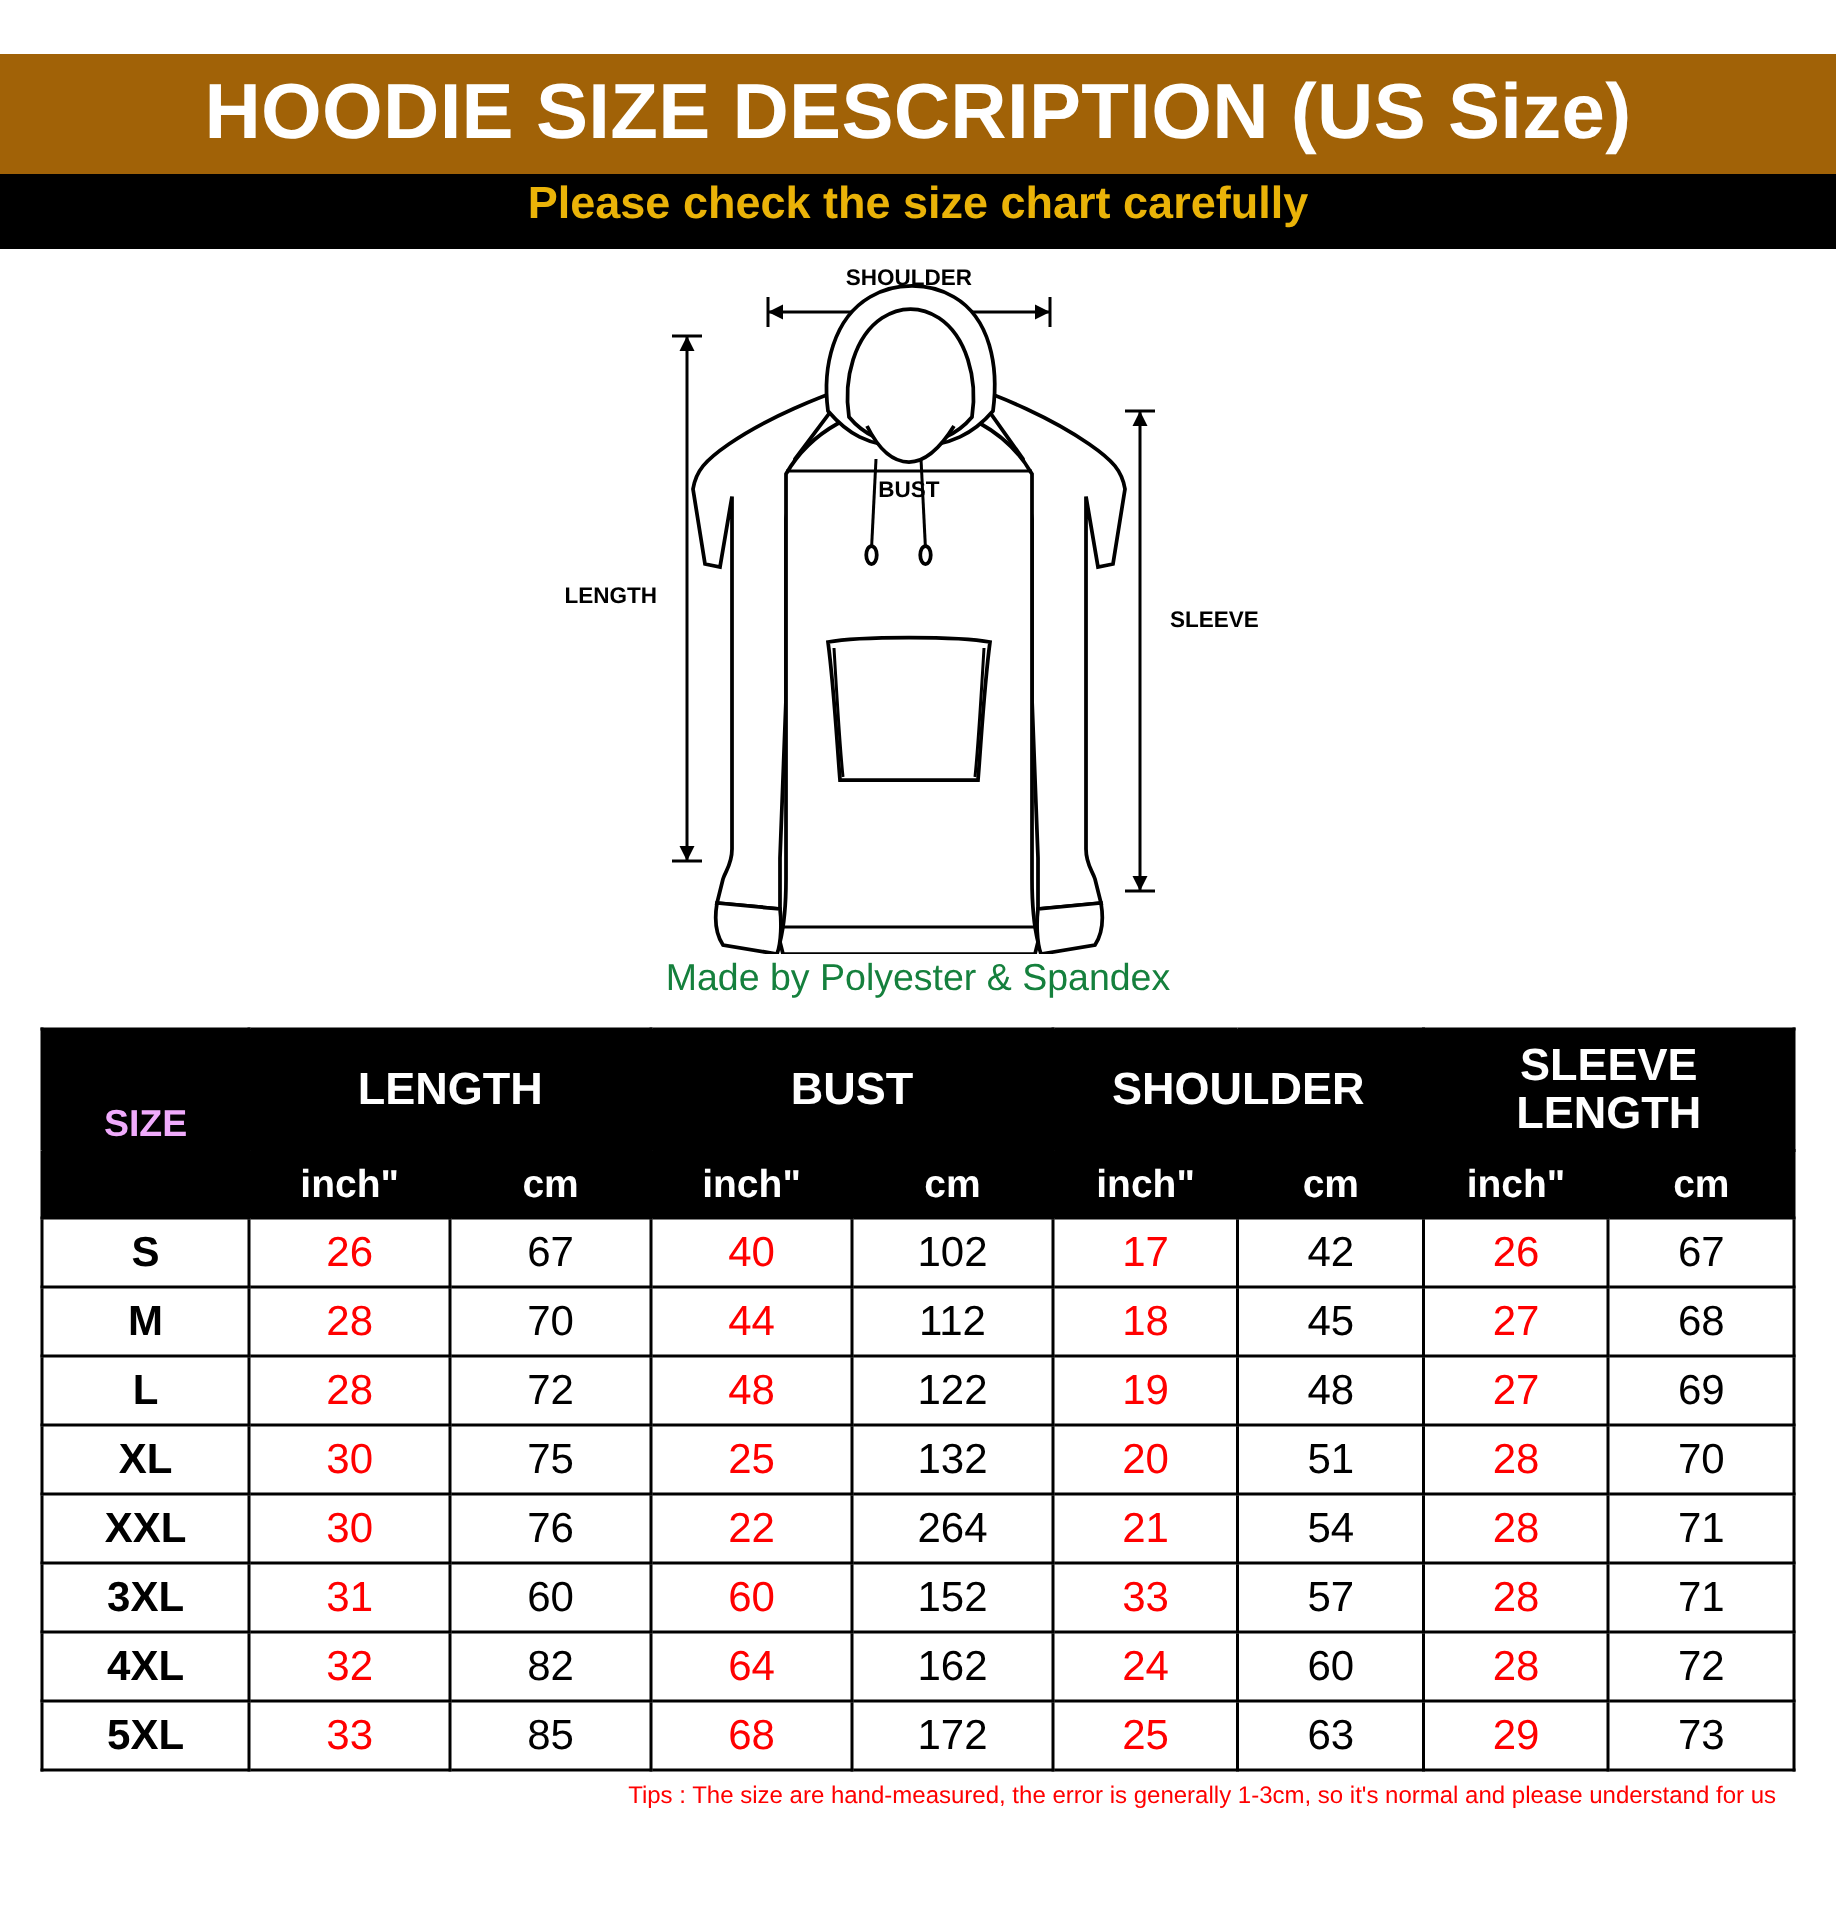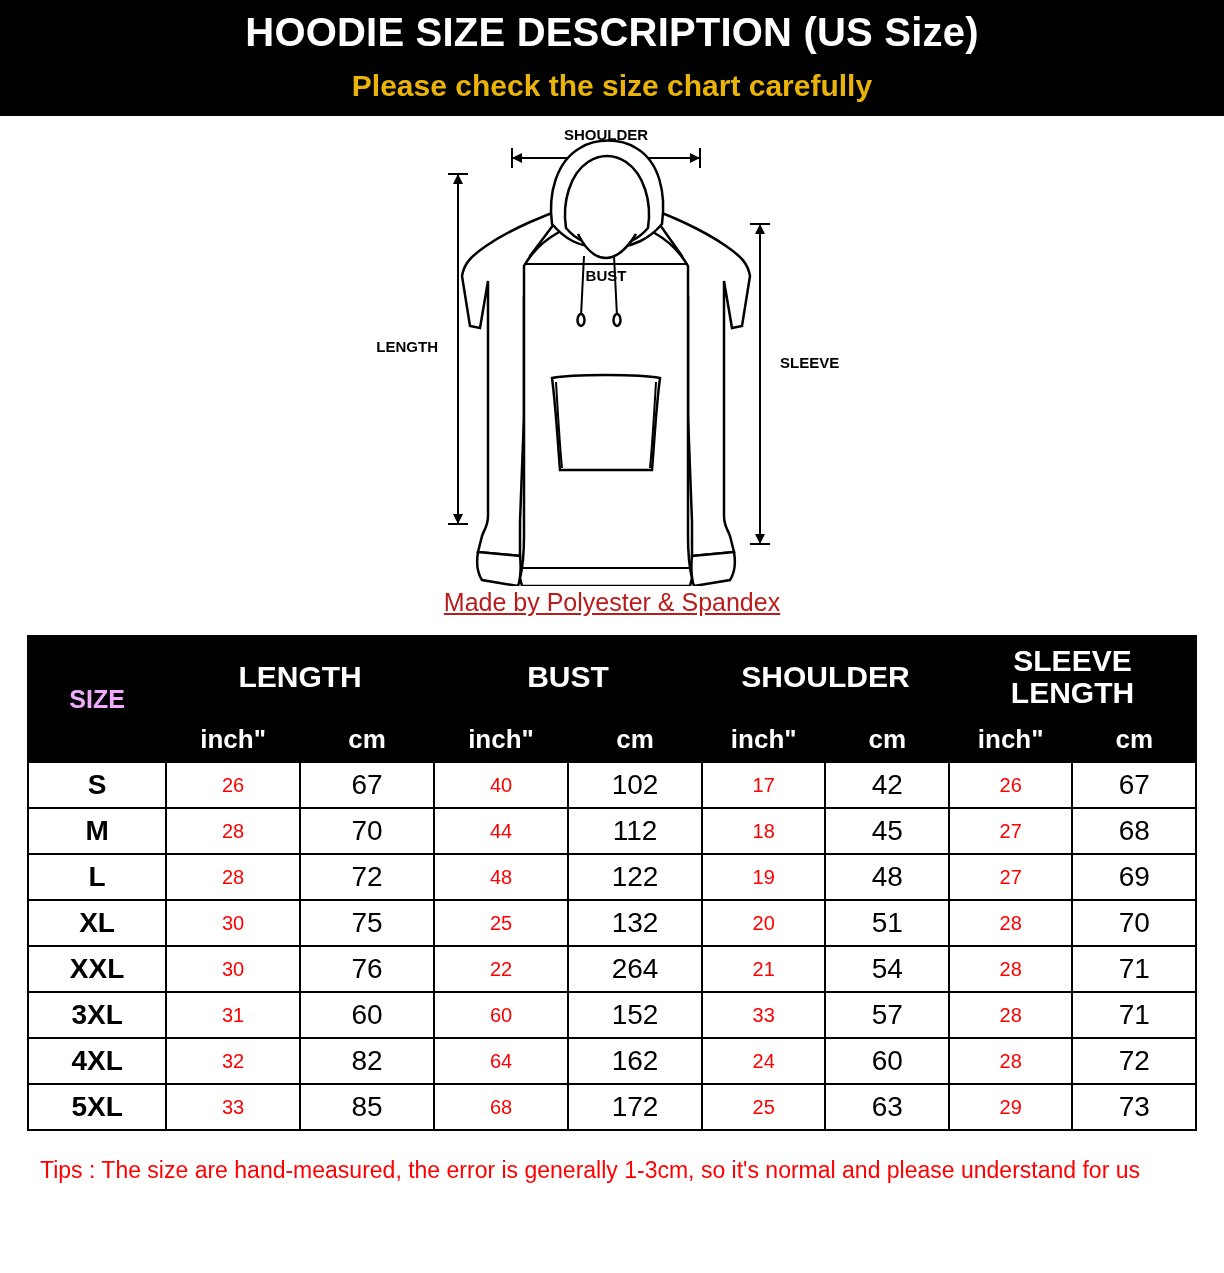--- a/index.html
+++ b/index.html
@@ -9,28 +9,29 @@
   }
   body {
     width: 1224px;
     height: 1273px;
     font-family: "Liberation Sans", sans-serif;
     color: #000000;
     position: relative;
     overflow: hidden;
   }
   .header-bar {
-    background: #000000;
+    background: #a16207;
     color: #ffffff;
     text-align: center;
     font-weight: bold;
-    font-size: 40px;
+    font-size: 52px;
     line-height: 1.2;
     padding: 8px 0 10px 0;
     letter-spacing: 0.2px;
+    margin-top: 36px;
   }
   .subheader-bar {
     background: #000000;
     color: #eab308;
     text-align: center;
     font-weight: bold;
     font-size: 30px;
     line-height: 1.2;
     padding: 2px 0 12px 0;
   }
@@ -39,25 +40,24 @@
     height: 470px;
     width: 1224px;
   }
   .diagram-svg {
     position: absolute;
     left: 0;
     top: 0;
   }
   .material-line {
     text-align: center;
-    color: #b91c1c;
+    color: #15803d;
     font-size: 25px;
     margin-top: 2px;
     margin-bottom: 18px;
-    text-decoration: underline;
   }
   table.size-table {
     border-collapse: collapse;
     width: 1170px;
     margin: 0 auto;
     table-layout: fixed;
   }
   table.size-table td, table.size-table th {
     border: 2px solid #000000;
     text-align: center;
@@ -86,36 +86,36 @@
   }
   .size-cell {
     font-weight: bold;
     font-size: 28px;
     padding: 6px 0;
     background: #ffffff;
     color: #000000;
   }
   .inch-cell {
     color: #ff0000;
-    font-size: 20px;
+    font-size: 28px;
     padding: 6px 0;
     background: #ffffff;
   }
   .cm-cell {
     color: #000000;
     font-size: 28px;
     padding: 6px 16px;
     background: #ffffff;
   }
   .tips {
     color: #ff0000;
-    text-align: left;
-    font-size: 23px;
+    text-align: right;
+    font-size: 16px;
     line-height: 1.35;
-    margin-top: 24px;
+    margin-top: 6px;
     padding: 0 40px;
   }
   .diagram-label {
     font-size: 15px;
     font-weight: bold;
     fill: #000000;
     font-family: "Liberation Sans", sans-serif;
   }
 </style>
 </head>

